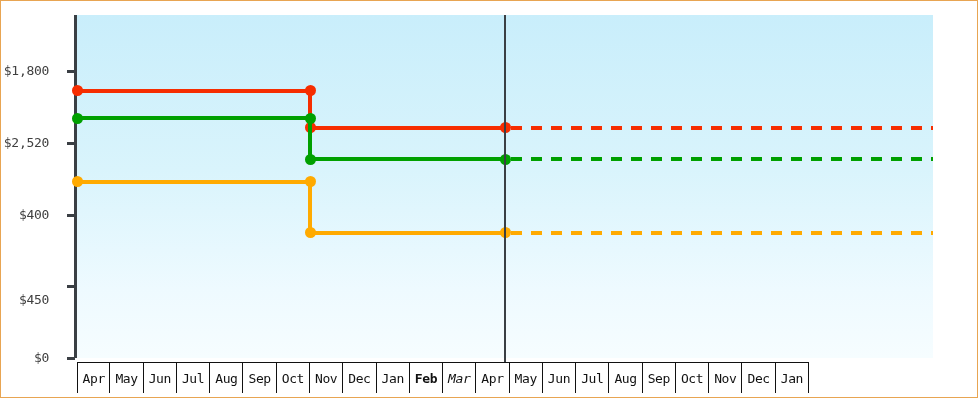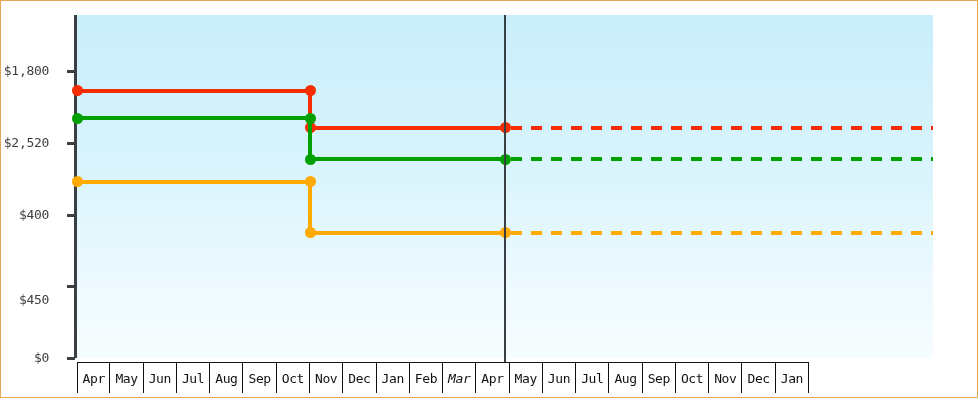--- a/index.html
+++ b/index.html
@@ -189,21 +189,21 @@
       <div class="month-cell" style="width: 38.9091px;">Apr</div>
       <div class="month-cell" style="width: 38.9091px;">May</div>
       <div class="month-cell" style="width: 38.9091px;">Jun</div>
       <div class="month-cell" style="width: 38.9091px;">Jul</div>
       <div class="month-cell" style="width: 38.9091px;">Aug</div>
       <div class="month-cell" style="width: 38.9091px;">Sep</div>
       <div class="month-cell" style="width: 38.9091px;">Oct</div>
       <div class="month-cell" style="width: 38.9091px;">Nov</div>
       <div class="month-cell" style="width: 38.9091px;">Dec</div>
       <div class="month-cell" style="width: 38.9091px;">Jan</div>
-      <div class="month-cell" style="width: 38.9091px;">Feb</div>
+      <div class="month-cell" style="width: 38.9091px; font-weight: bold;">Feb</div>
       <div class="month-cell" style="width: 38.9091px; font-style: italic;">Mar</div>
       <div class="month-cell" style="width: 38.9091px;">Apr</div>
       <div class="month-cell" style="width: 38.9091px;">May</div>
       <div class="month-cell" style="width: 38.9091px;">Jun</div>
       <div class="month-cell" style="width: 38.9091px;">Jul</div>
       <div class="month-cell" style="width: 38.9091px;">Aug</div>
       <div class="month-cell" style="width: 38.9091px;">Sep</div>
       <div class="month-cell" style="width: 38.9091px;">Oct</div>
       <div class="month-cell" style="width: 38.9091px;">Nov</div>
       <div class="month-cell" style="width: 38.9091px;">Dec</div>

